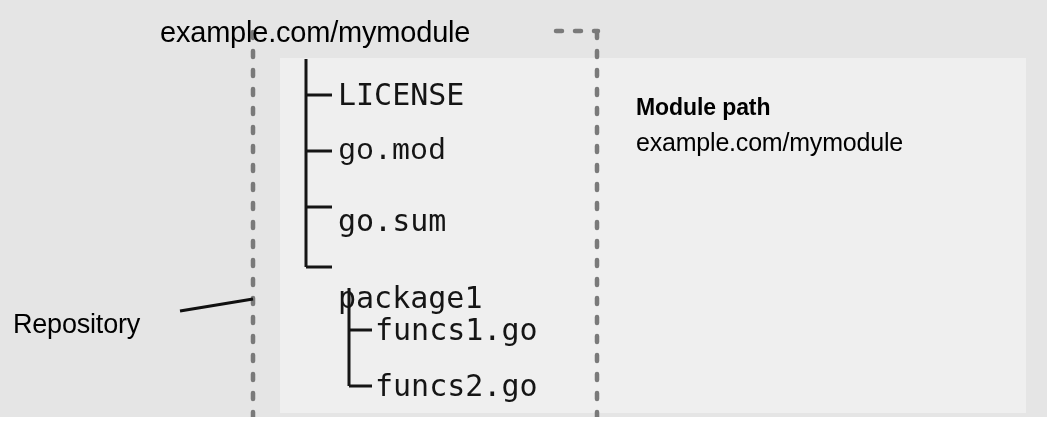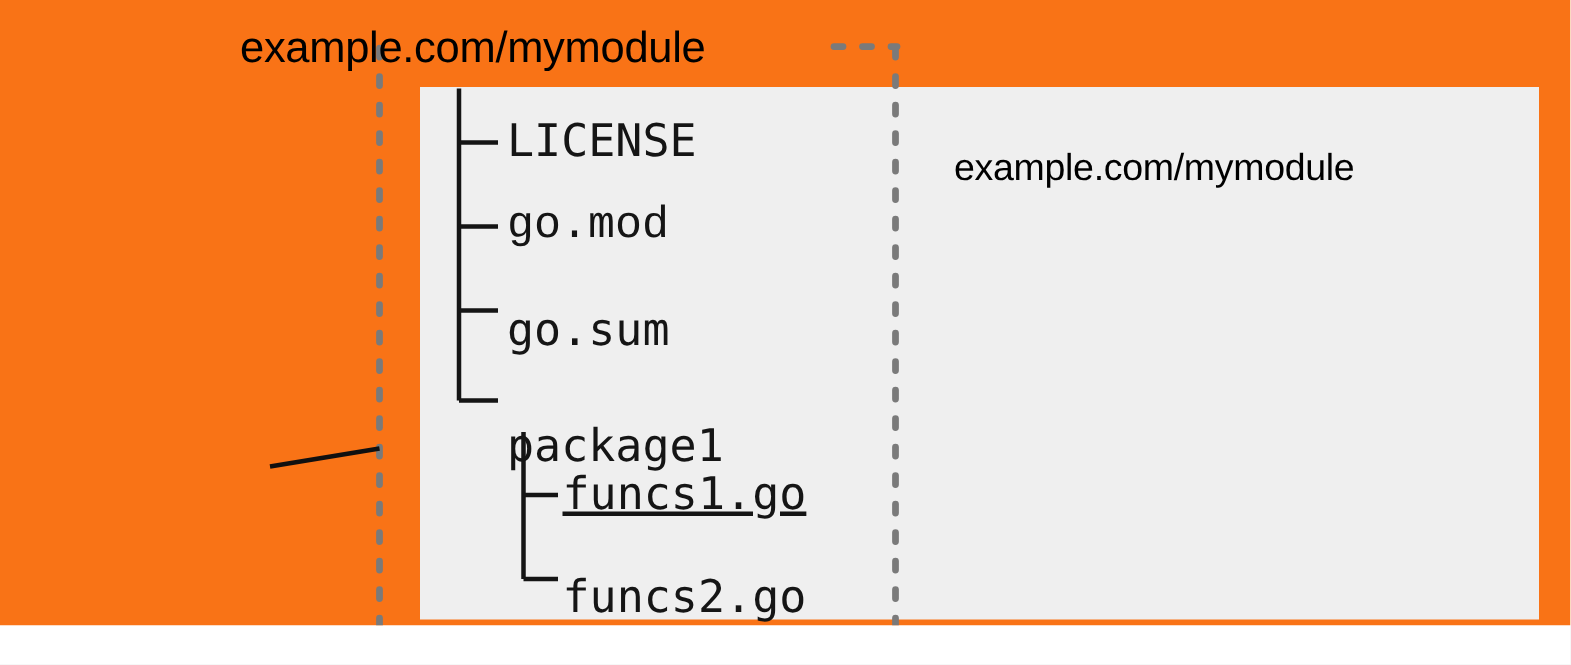--- a/index.html
+++ b/index.html
@@ -8,21 +8,21 @@
     padding: 0;
     background: #ffffff;
   }
   body {
     font-family: "Liberation Sans", sans-serif;
   }
   #canvas {
     position: relative;
     width: 1047px;
     height: 417px;
-    background: #f97316;
+    background: #e5e5e5;
     overflow: hidden;
   }
 
   
   .module-panel {
     position: absolute;
     left: 280px;
     top: 58px;
     width: 746px;
     height: 355px;
@@ -73,22 +73,22 @@
 
   
   .lvl1 { left: 338px; }
   
   .lvl2 { left: 375px; }
 
   .r1 { top: 78px; }
   .r2 { top: 134px; font-family: Liberation Mono, monospace; }
   .r3 { top: 204px; }
   .r4 { top: 247px; margin-top: 34px; }
-  .r5 { top: 313px; text-decoration: underline; }
-  .r6 { top: 369px; margin-top: 13px; }
+  .r5 { top: 313px; }
+  .r6 { top: 369px; }
 
   
   .annotation {
     position: absolute;
     left: 636px;
     top: 92px;
     width: 380px;
   }
   .annotation-title {
     font-size: 23px;
@@ -139,27 +139,29 @@
 
     <g stroke="#151515" stroke-width="3" fill="none">
       <path d="M 349 288 L 349 386"></path>
       <path d="M 349 330 L 372 330"></path>
       <path d="M 349 386 L 372 386"></path>
     </g>
   </svg>
 
   <div class="module-title">example.com/mymodule</div>
 
+  <div class="repo-label">Repository</div>
 
   <div>
     <div class="tree-label lvl1 r1">LICENSE</div>
     <div class="tree-label lvl1 r2">go.mod</div>
     <div class="tree-label lvl1 r3">go.sum</div>
     <div class="tree-label lvl1 r4">package1</div>
     <div class="tree-label lvl2 r5">funcs1.go</div>
     <div class="tree-label lvl2 r6">funcs2.go</div>
   </div>
 
   <div class="annotation">
+    <div class="annotation-title">Module path</div>
     <div class="annotation-value">example.com/mymodule</div>
   </div>
 
 </div>
 
 </body></html>

